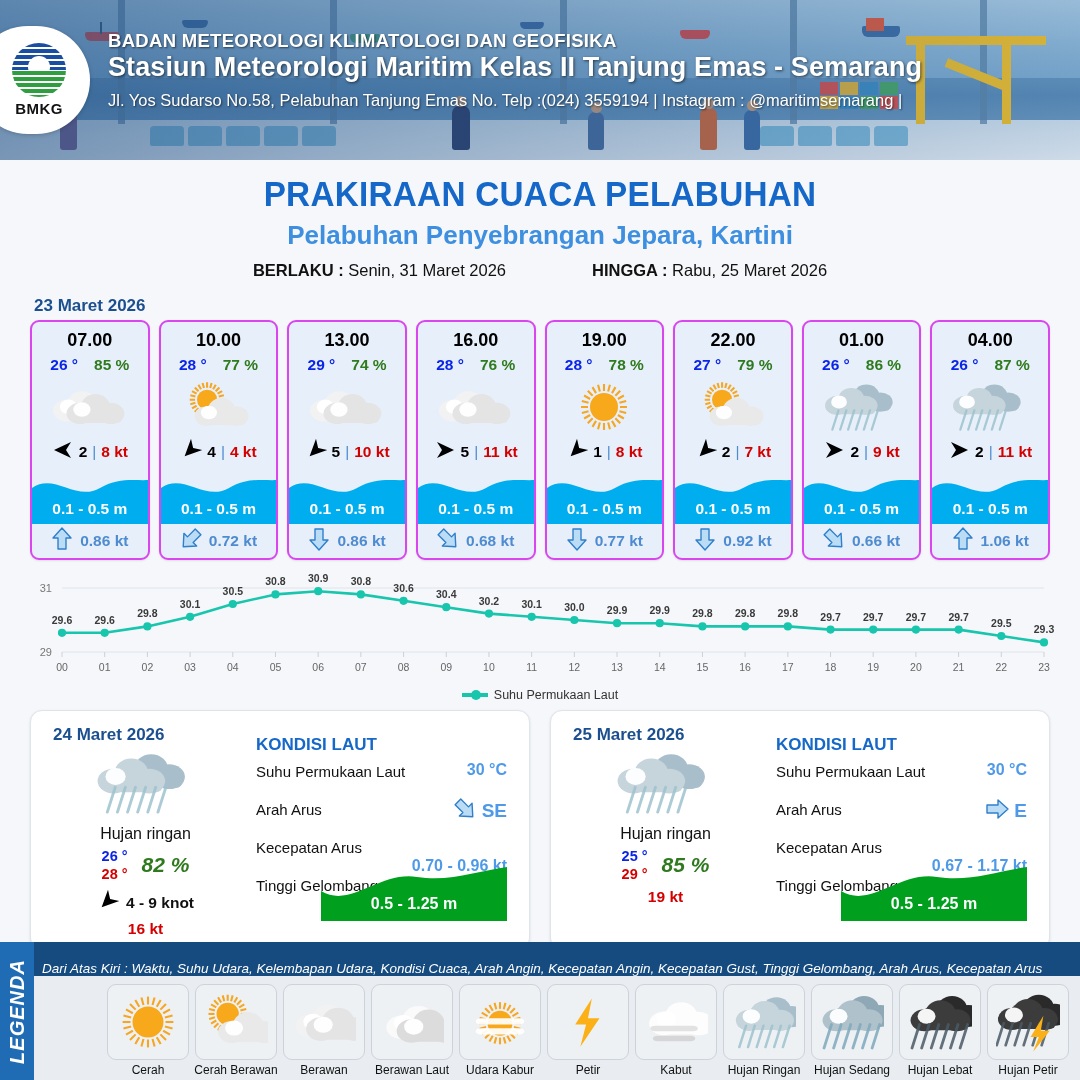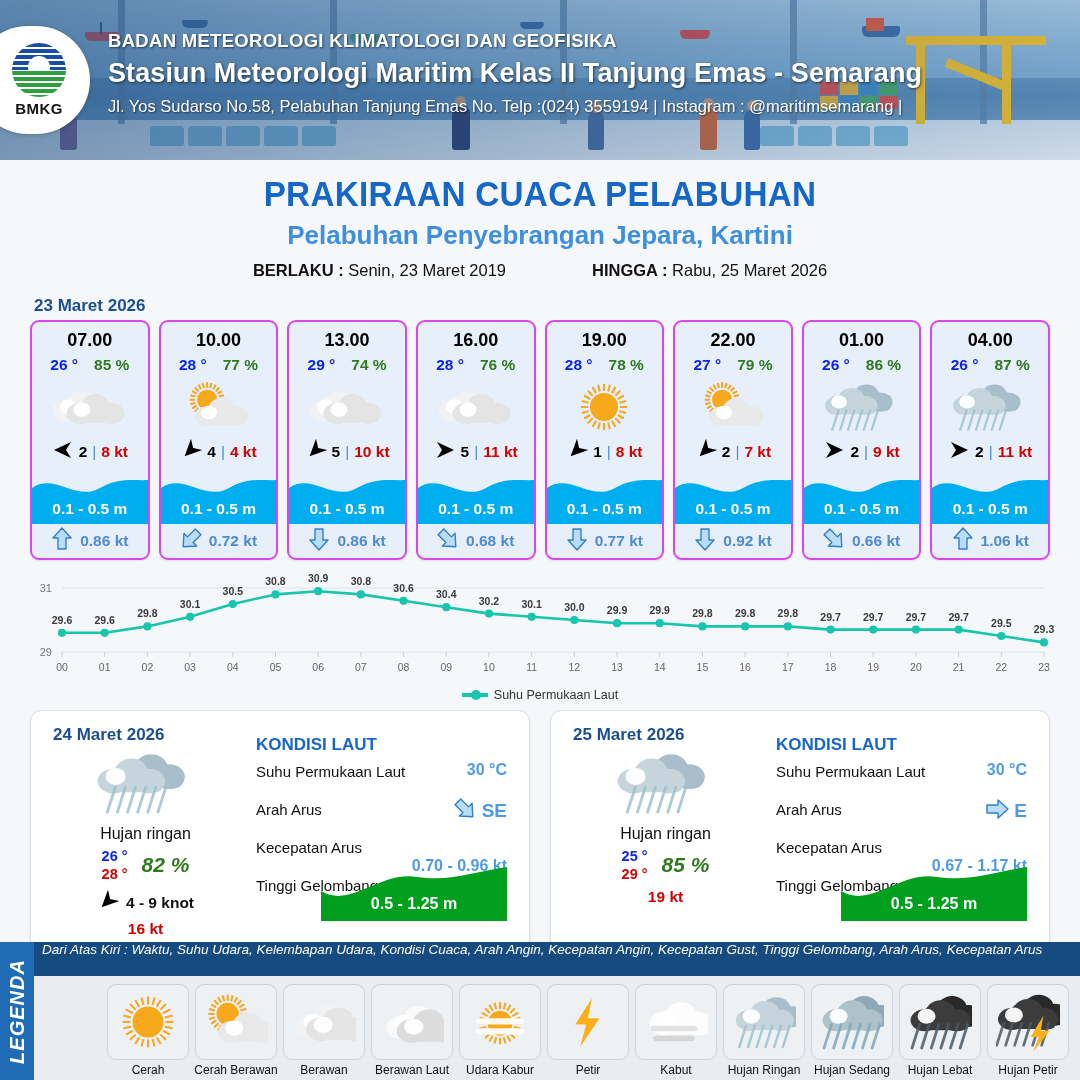--- a/index.html
+++ b/index.html
@@ -51,21 +51,21 @@
   .lc-top { position:absolute; left:0; top:0; width:54px; height:27px; background:
       repeating-linear-gradient(180deg,#1a4ea3 0 4px,#ffffff 4px 6px); }
   .lc-bot { position:absolute; left:0; top:28px; width:54px; height:26px; background:
       repeating-linear-gradient(180deg,#2f9e3f 0 4px,#ffffff 4px 6px); }
   .lc-sun { position:absolute; left:16px; top:13px; width:22px; height:22px; border-radius:50%; background:#fff; }
   .logo-text { font-size:15px; font-weight:bold; color:#111; margin-top:3px; margin-left:14px; letter-spacing:.4px; }
 
   .hdr-text { position:absolute; left:108px; top:30px; z-index:5; }
   .hdr-l1 { font-size:18.5px; font-weight:bold; color:#fff; letter-spacing:.3px;
             text-shadow:1px 1px 2px rgba(0,0,0,.55); }
-  .hdr-l2 { font-size:27px; font-weight:bold; color:#fff; margin-top:6px; letter-spacing:.1px;
+  .hdr-l2 { font-size:27px; font-weight:bold; color:#fff; letter-spacing:.1px;
             text-shadow:1px 1px 3px rgba(0,0,0,.6); }
   .hdr-l3 { font-size:16.5px; color:#fff; margin-top:8px; text-shadow:1px 1px 2px rgba(0,0,0,.55); }
 
   
   .titles { text-align:center; margin-top:14px; }
   .t-main { font-size:35px; font-weight:bold; color:#1567c8; letter-spacing:.3px;
             font-stretch:condensed; transform:scaleX(.95); }
   .t-sub  { font-size:26px; font-weight:bold; color:#3e8fe0; margin-top:6px; }
   .t-row  { margin-top:10px; font-size:16.5px; color:#111; display:flex;
             justify-content:center; gap:86px; }
@@ -140,21 +140,21 @@
 
   
   .legendbar { position:absolute; left:0; bottom:0; width:1080px; height:138px;
                background:linear-gradient(180deg,#1566b5 0%,#1e6fbd 100%); }
   .lg-tab { position:absolute; left:0; top:0; width:34px; height:138px; background:#1f6cb5;
             display:flex; align-items:center; justify-content:center; }
   .lg-tab span { transform:rotate(-90deg); white-space:nowrap; color:#fff;
                  font-size:20px; font-weight:bold; font-style:italic; letter-spacing:1px; }
   .lg-head { position:absolute; left:34px; top:0; right:0; height:34px;
              background:#164b7f; color:#fff; font-size:13.5px; font-style:italic;
-             display:flex; align-items:flex-start; padding-left:8px; }
+             display:flex; align-items:flex-end; padding-left:8px; }
   .lg-items { position:absolute; left:34px; top:34px; right:0; bottom:0;
               background:#e9edf1; display:flex; align-items:center;
               justify-content:flex-end; padding:4px 8px 0 8px; }
   .lg-item { width:88px; text-align:center; }
   .lg-box { width:82px; height:76px; margin:0 auto; background:#eef1f4;
             border:1px solid #ccd3da; border-radius:9px;
             display:flex; align-items:center; justify-content:center; }
   .lg-cap { font-size:12px; color:#111; margin-top:3px; }
 </style>
 </head>
@@ -231,21 +231,21 @@
     <div class="hdr-l3">Jl. Yos Sudarso No.58, Pelabuhan Tanjung Emas No. Telp :(024) 3559194 | Instagram : @maritimsemarang |</div>
   </div>
 </div>
 
 <div class="titles">
   <div class="t-main">PRAKIRAAN CUACA PELABUHAN</div>
   <div class="t-sub">Pelabuhan Penyebrangan Jepara, Kartini</div>
   <div class="t-row">
     <div>
       <b>BERLAKU :</b>
-      <span class="v">Senin, 23 Maret 2019</span>
+      <span class="v">Senin, 31 Maret 2026</span>
     </div>
     <div>
       <b>HINGGA :</b>
       <span class="v">Rabu, 25 Maret 2026</span>
     </div>
   </div>
 </div>
 
 <div class="date-label">23 Maret 2026</div>
 

